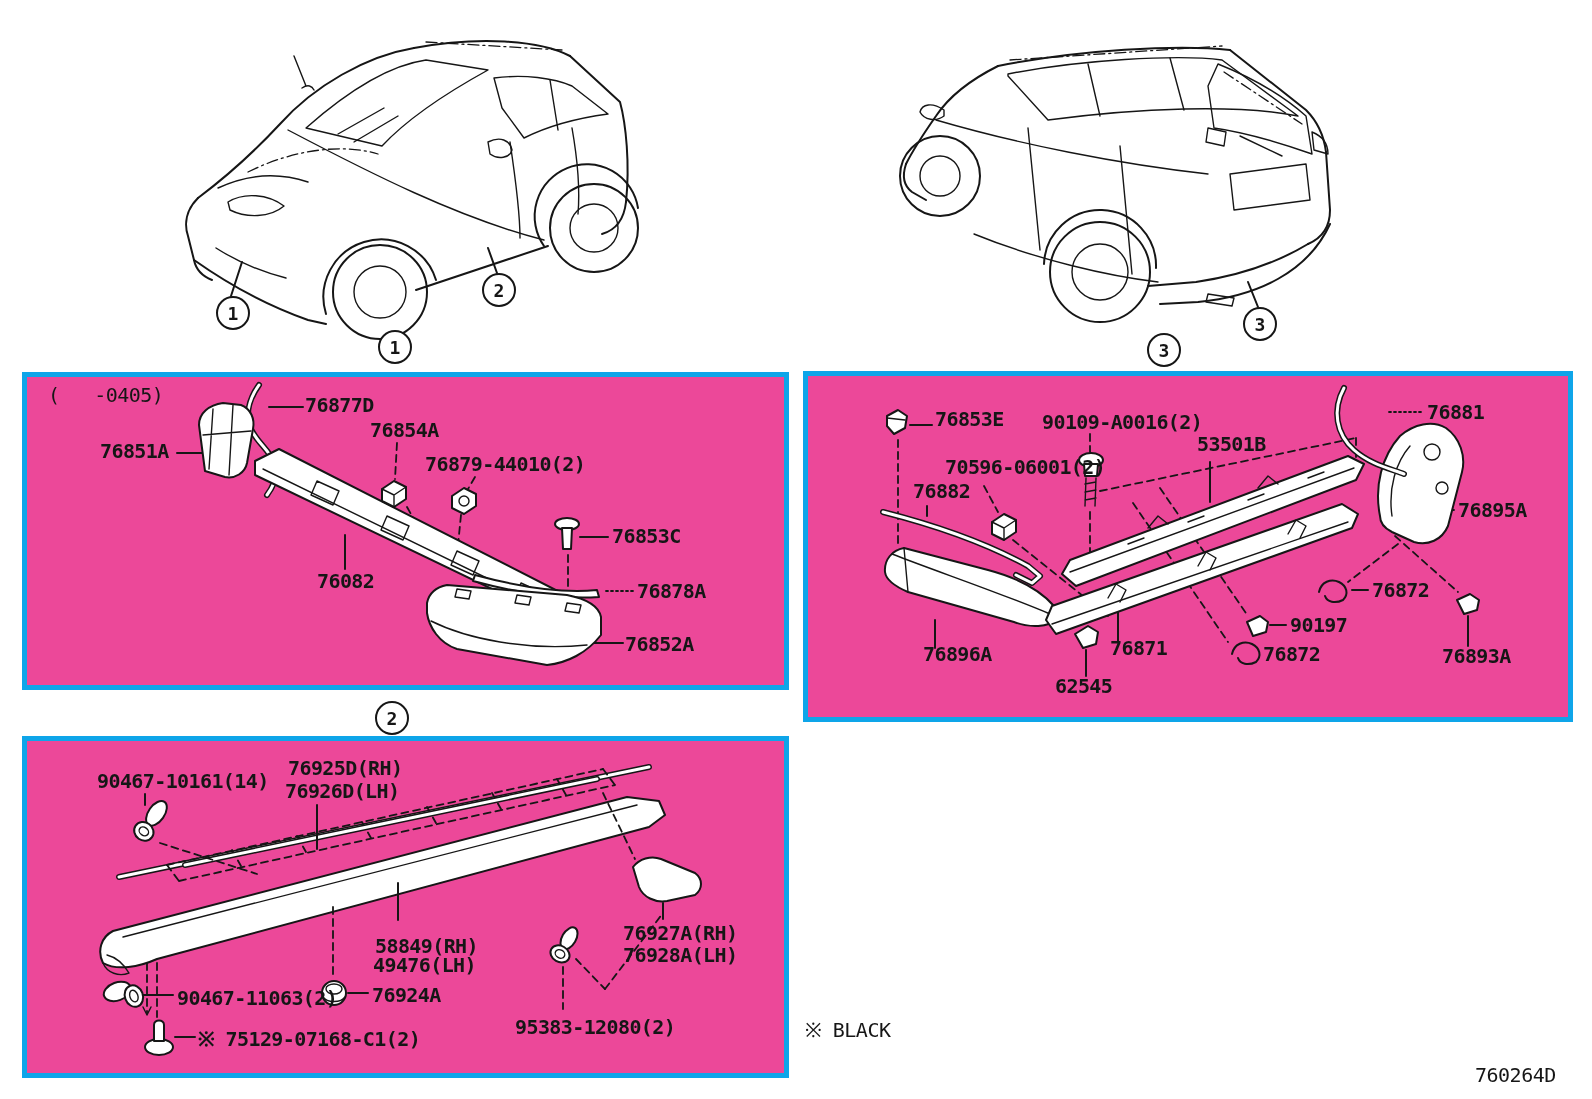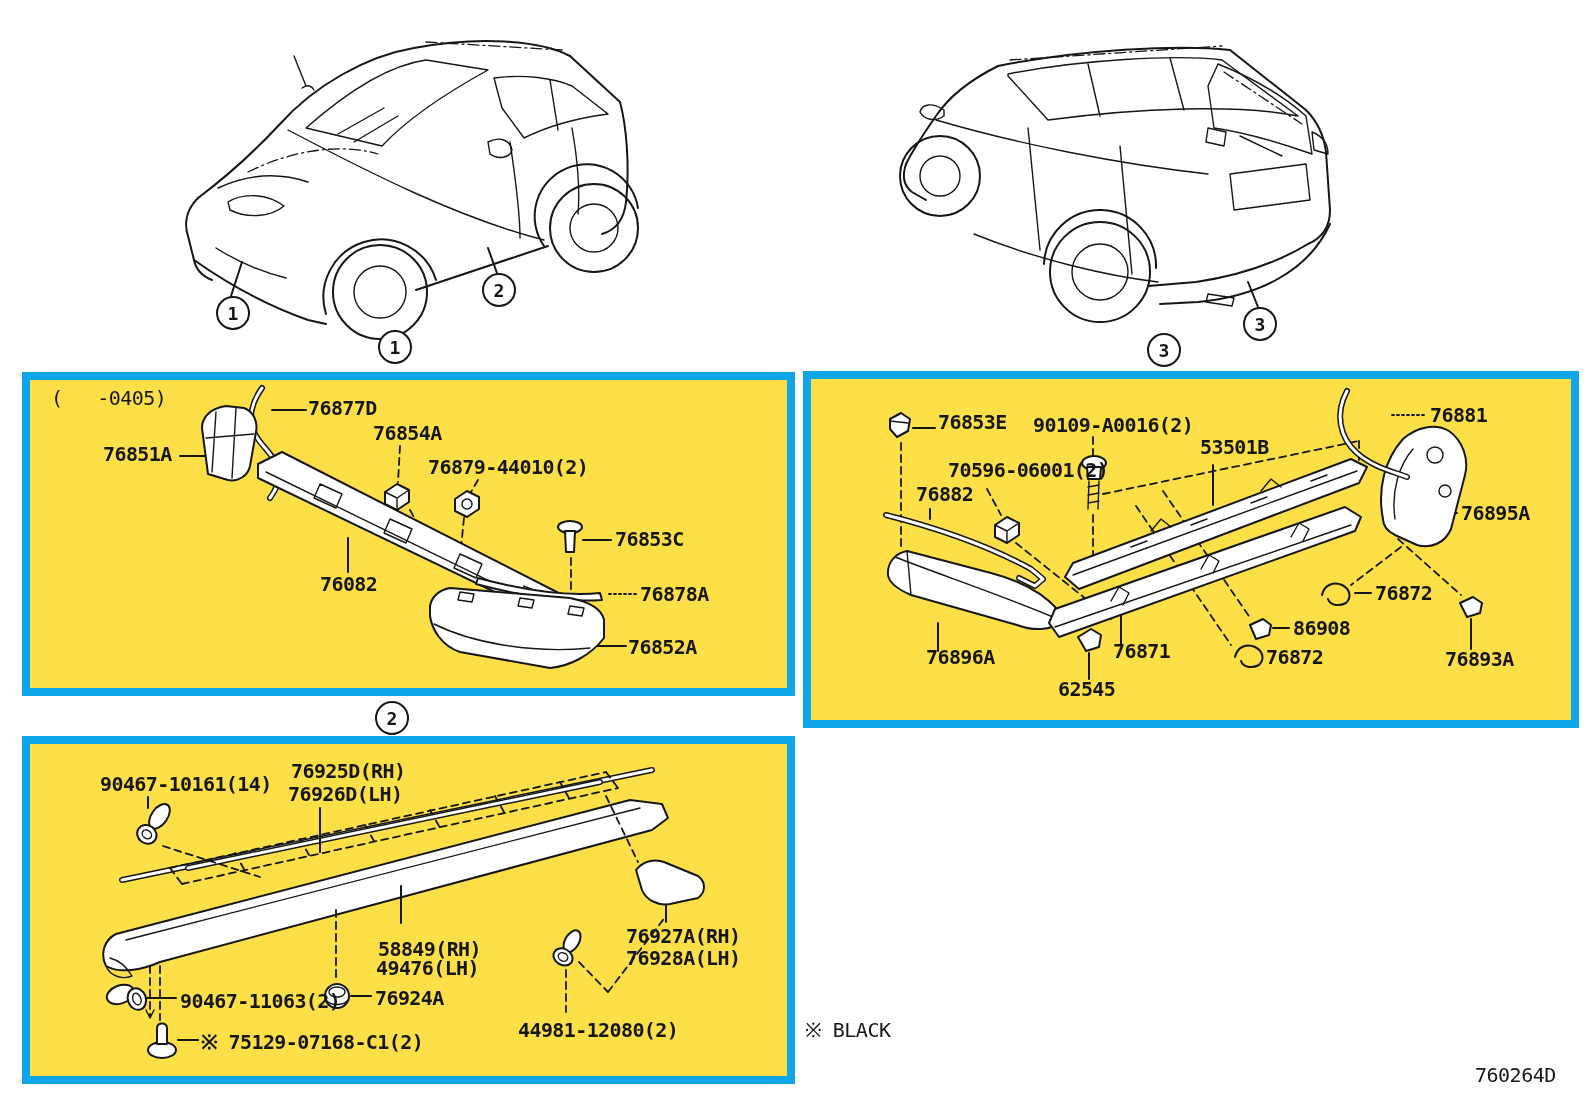--- a/index.html
+++ b/index.html
@@ -1,18 +1,18 @@
 <!DOCTYPE html>
 <html><head>
 <meta charset="utf-8">
 <style>
   html,body{margin:0;padding:0;background:#e8e8e8;}
   .page{position:relative;width:1592px;height:1099px;background:#ffffff;overflow:hidden;
         font-family:"DejaVu Sans Mono", monospace;color:#161616;}
-  .box{position:absolute;border:8px solid #0ea5e9;background:#fde047;}
+  .box{position:absolute;border:5px solid #0ea5e9;background:#ec4899;}
   .art{position:absolute;left:0;top:0;}
   .plabel{position:absolute;font:bold 20px "DejaVu Sans Mono", monospace;
           letter-spacing:-0.6px;line-height:21px;white-space:pre;color:#161616;}
   .pnote{position:absolute;font:20px "DejaVu Sans Mono", monospace;
          letter-spacing:-0.5px;line-height:21px;white-space:pre;color:#161616;}
   .callout{position:absolute;width:30px;height:30px;border:2px solid #161616;border-radius:50%;
            background:#fff;display:flex;align-items:center;justify-content:center;
            font:bold 18px "DejaVu Sans Mono", monospace;color:#161616;}
   svg{stroke-linecap:round;stroke-linejoin:round;}
   .ln{stroke:#161616;stroke-width:2;fill:none;}
@@ -251,28 +251,28 @@
         <path class="ln" d="M424,278 c2,-10 12,-14 20,-10 c8,4 10,12 4,18 c-8,4 -16,2 -18,-4"></path>
       </g>
       <g>
         <path class="ln" d="M511,216 c2,-10 12,-14 20,-10 c8,4 10,12 4,18 c-8,4 -16,2 -18,-4"></path>
       </g>
       <g>
         <path class="solid" d="M649,224 L662,218 L671,224 L669,234 L656,238 Z"></path>
       </g>
     </svg>
     <div class="plabel" style="left:127px;top:33px">76853E</div>
-    <div class="plabel" style="left:222px;top:36px">90109-A0016(2)</div>
+    <div class="plabel" style="left:234px;top:36px">90109-A0016(2)</div>
     <div class="plabel" style="left:389px;top:58px">53501B</div>
     <div class="plabel" style="left:137px;top:81px">70596-06001(2)</div>
     <div class="plabel" style="left:105px;top:105px">76882</div>
     <div class="plabel" style="left:619px;top:26px">76881</div>
     <div class="plabel" style="left:650px;top:124px">76895A</div>
     <div class="plabel" style="left:564px;top:204px">76872</div>
-    <div class="plabel" style="left:482px;top:239px">86908</div>
+    <div class="plabel" style="left:482px;top:239px">90197</div>
     <div class="plabel" style="left:455px;top:268px">76872</div>
     <div class="plabel" style="left:302px;top:262px">76871</div>
     <div class="plabel" style="left:115px;top:268px">76896A</div>
     <div class="plabel" style="left:247px;top:300px">62545</div>
     <div class="plabel" style="left:634px;top:270px">76893A</div>
   </div>
 
   <div class="box" style="left:22px;top:736px;width:757px;height:332px">
     <svg class="art" width="757" height="332" viewBox="0 0 757 332">
 
@@ -348,18 +348,18 @@
     <div class="plabel" style="left:70px;top:30px">90467-10161(14)</div>
     <div class="plabel" style="left:261px;top:17px">76925D(RH)</div>
     <div class="plabel" style="left:258px;top:40px">76926D(LH)</div>
     <div class="plabel" style="left:348px;top:195px">58849(RH)</div>
     <div class="plabel" style="left:346px;top:214px">49476(LH)</div>
     <div class="plabel" style="left:596px;top:182px">76927A(RH)</div>
     <div class="plabel" style="left:596px;top:204px">76928A(LH)</div>
     <div class="plabel" style="left:150px;top:247px">90467-11063(2)</div>
     <div class="plabel" style="left:345px;top:244px">76924A</div>
     <div class="plabel" style="left:171px;top:288px">※ 75129-07168-C1(2)</div>
-    <div class="plabel" style="left:488px;top:276px">44981-12080(2)</div>
+    <div class="plabel" style="left:488px;top:276px">95383-12080(2)</div>
   </div>
 
   <div class="pnote" style="left:805px;top:1020px">※ BLACK</div>
   <div class="pnote" style="left:1475px;top:1065px">760264D</div>
 </div>
 
 </body></html>

